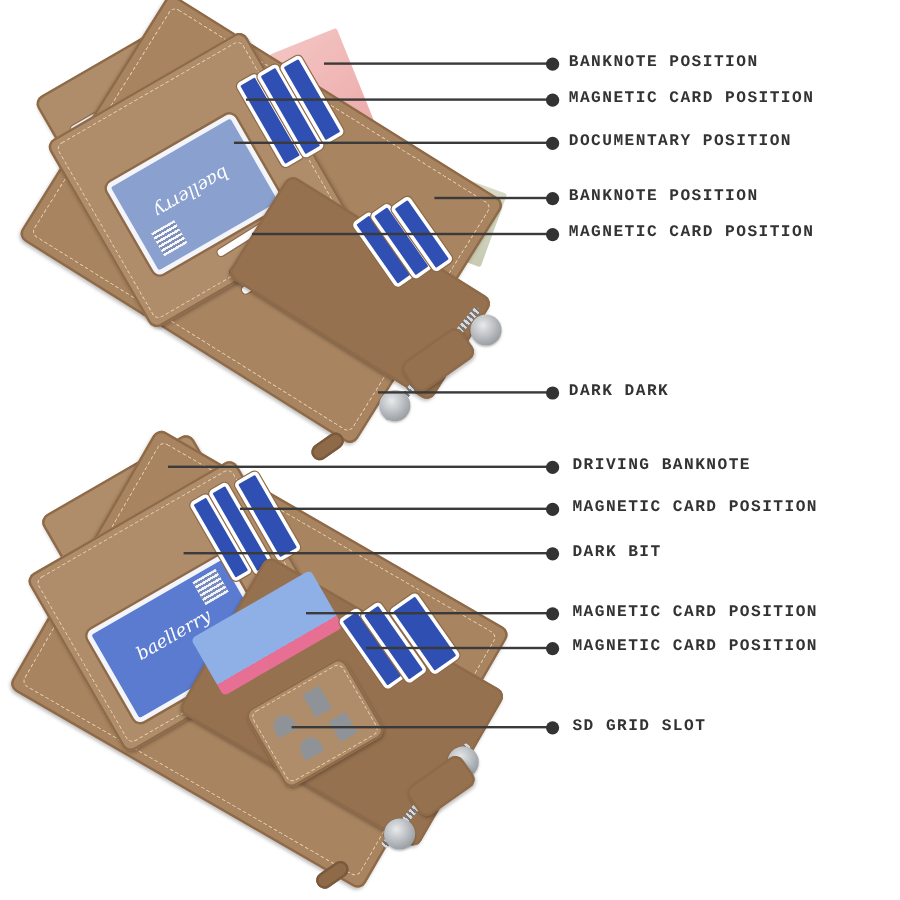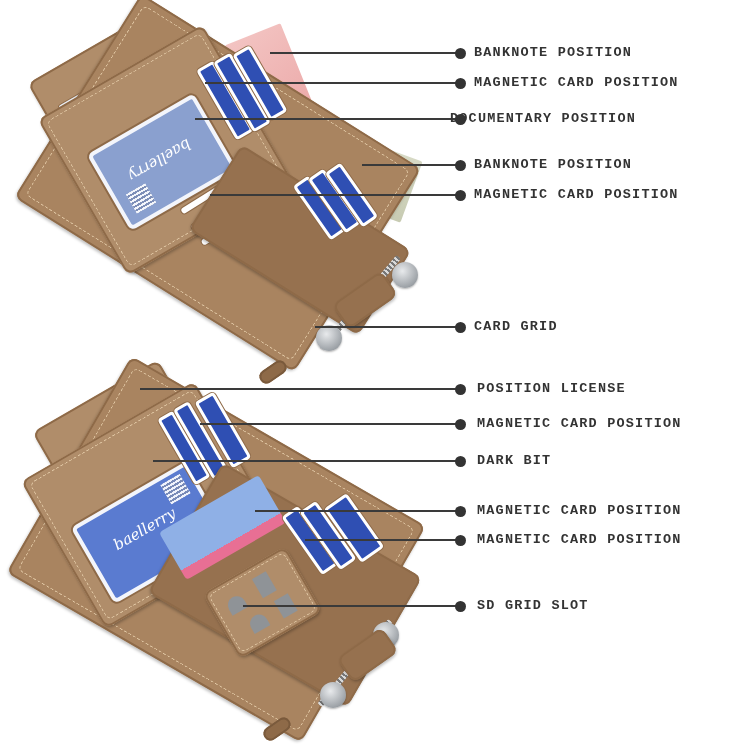--- a/index.html
+++ b/index.html
@@ -124,33 +124,33 @@
 
   <div id="callouts">
       <div class="callout-line" style="left: 270px; top: 52px; width: 190px;"></div>
       <div class="callout-dot" style="left: 455px; top: 48px;"></div>
       <div class="callout-label" style="left: 474px; top: 45px;">BANKNOTE POSITION</div>
       <div class="callout-line" style="left: 205px; top: 82px; width: 255px;"></div>
       <div class="callout-dot" style="left: 455px; top: 78px;"></div>
       <div class="callout-label" style="left: 474px; top: 75px;">MAGNETIC CARD POSITION</div>
       <div class="callout-line" style="left: 195px; top: 118px; width: 265px;"></div>
       <div class="callout-dot" style="left: 455px; top: 114px;"></div>
-      <div class="callout-label" style="left: 450px; top: 111px;">DOCUMENTARY POSITION</div>
+      <div class="callout-label" style="left: 474px; top: 111px;">DOCUMENTARY POSITION</div>
       <div class="callout-line" style="left: 362px; top: 164px; width: 98px;"></div>
       <div class="callout-dot" style="left: 455px; top: 160px;"></div>
       <div class="callout-label" style="left: 474px; top: 157px;">BANKNOTE POSITION</div>
       <div class="callout-line" style="left: 210px; top: 194px; width: 250px;"></div>
       <div class="callout-dot" style="left: 455px; top: 190px;"></div>
       <div class="callout-label" style="left: 474px; top: 187px;">MAGNETIC CARD POSITION</div>
       <div class="callout-line" style="left: 315px; top: 326px; width: 145px;"></div>
       <div class="callout-dot" style="left: 455px; top: 322px;"></div>
-      <div class="callout-label" style="left: 474px; top: 319px;">CARD GRID</div>
+      <div class="callout-label" style="left: 474px; top: 319px;">DARK DARK</div>
       <div class="callout-line" style="left: 140px; top: 388px; width: 320px;"></div>
       <div class="callout-dot" style="left: 455px; top: 384px;"></div>
-      <div class="callout-label" style="left: 477px; top: 381px;">POSITION LICENSE</div>
+      <div class="callout-label" style="left: 477px; top: 381px;">DRIVING BANKNOTE</div>
       <div class="callout-line" style="left: 200px; top: 423px; width: 260px;"></div>
       <div class="callout-dot" style="left: 455px; top: 419px;"></div>
       <div class="callout-label" style="left: 477px; top: 416px;">MAGNETIC CARD POSITION</div>
       <div class="callout-line" style="left: 153px; top: 460px; width: 307px;"></div>
       <div class="callout-dot" style="left: 455px; top: 456px;"></div>
       <div class="callout-label" style="left: 477px; top: 453px;">DARK BIT</div>
       <div class="callout-line" style="left: 255px; top: 510px; width: 205px;"></div>
       <div class="callout-dot" style="left: 455px; top: 506px;"></div>
       <div class="callout-label" style="left: 477px; top: 503px;">MAGNETIC CARD POSITION</div>
       <div class="callout-line" style="left: 305px; top: 539px; width: 155px;"></div>

